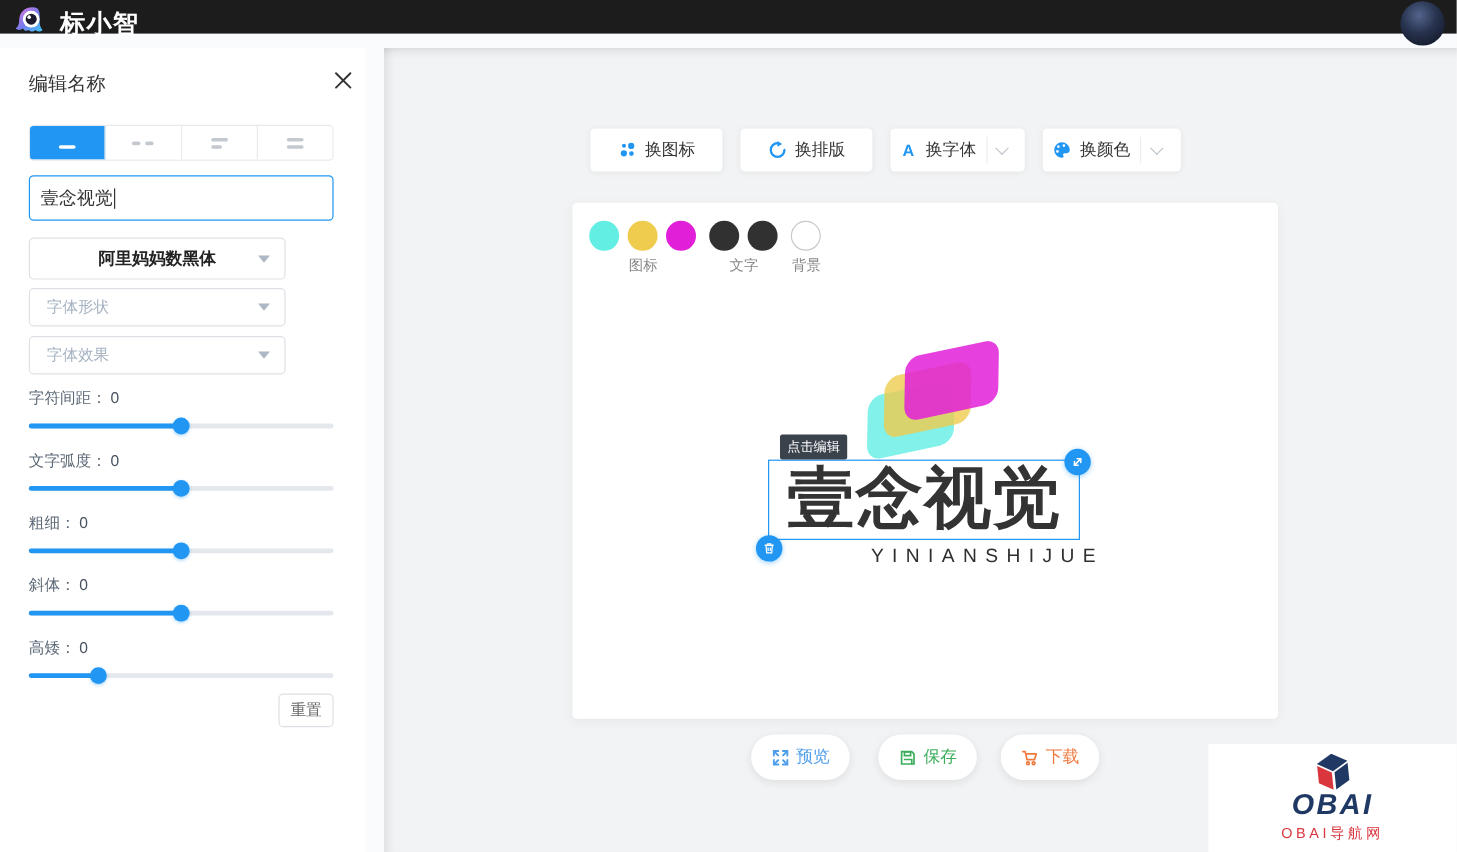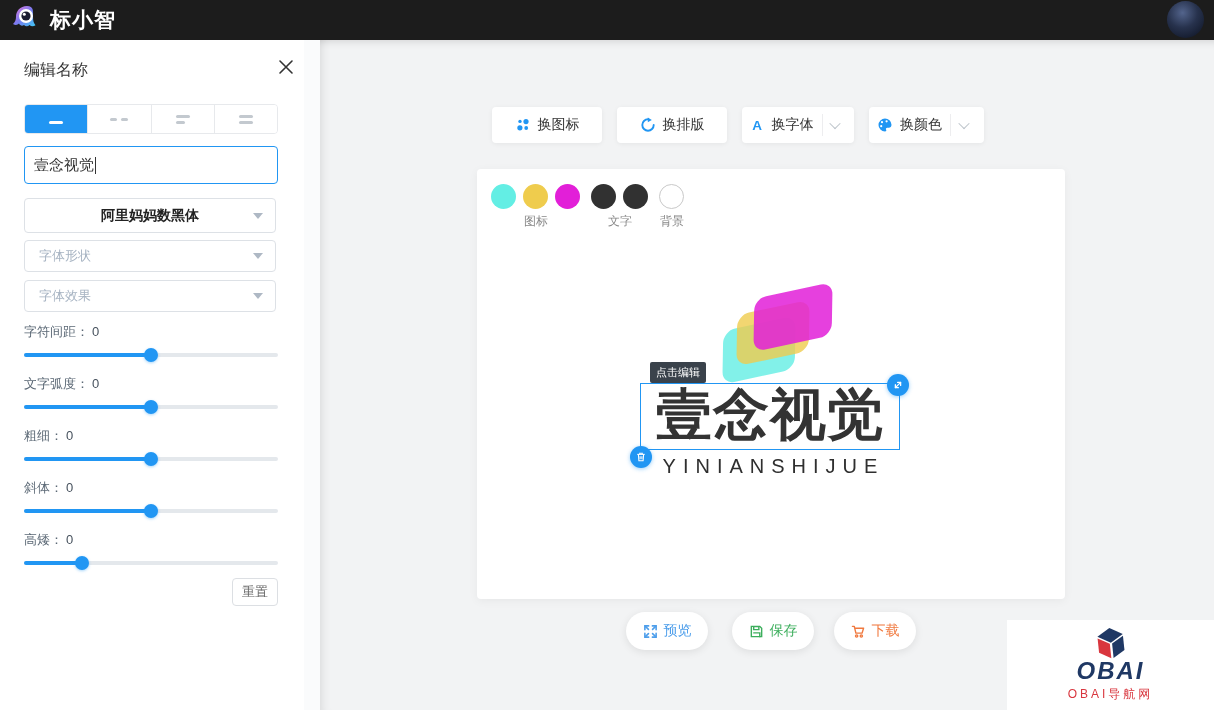--- a/index.html
+++ b/index.html
@@ -1,21 +1,21 @@
 <!DOCTYPE html>
 <html style="--accent: #2196F3; --cyan: #63EEE4; --yellow: #EFCC4D; --magenta: #E21FD8; --preview: #4D9EEB; --save: #3CAE5C; --download: #F0793F; --tooltip-bg: #3A424B; --placeholder: #A6B3C2; --navy: #1F3864; --red: #D9363E;"><head>
 <meta charset="utf-8">
 <style>
   * { margin:0; padding:0; box-sizing:border-box; }
   html,body { width:1214px; height:710px; overflow:hidden; background:#fafbfc;
     font-family:"Liberation Sans","DejaVu Sans",sans-serif; }
   .stage { position:relative; width:1214px; height:710px; }
 
   
-  .topbar { position:absolute; left:0; top:0; width:1214px; height:40px; background:#1c1c1c; z-index:30; }
+  .topbar { position:absolute; left:0; top:0; width:1214px; height:28px; background:#1c1c1c; z-index:30; }
   .brand { position:absolute; left:10px; top:3px; display:flex; align-items:center; gap:6px; }
   .brand-name { color:#fff; font-size:21px; font-weight:bold; letter-spacing:1px; }
   .avatar { position:absolute; right:10px; top:1px; width:37px; height:37px; border-radius:50%;
     background:radial-gradient(circle at 42% 32%, #53648c 0%, #27324d 45%, #0d1322 95%); }
 
   
   .panel { position:absolute; left:0; top:40px; width:304px; height:670px; background:#fff; z-index:20; }
   .panel-title { position:absolute; left:24px; top:20px; font-size:16px; color:#333; font-weight:500; }
   .close-btn { position:absolute; left:276px; top:18px; width:20px; height:20px; border:none; background:none; cursor:pointer; }
   .tabs { position:absolute; left:24px; top:64px; width:254px; height:30px; display:flex;
@@ -29,21 +29,21 @@
   .w14{width:14px}.w9{width:9px}.w7{width:7px}
   .ticol { display:flex; flex-direction:column; align-items:flex-start; }
   .ticol .dash + .dash { margin-top:3px; }
   .tirow { display:flex; gap:4px; }
 
   .name-input { position:absolute; left:24px; top:106px; width:254px; height:38px;
     border:1.5px solid var(--accent); border-radius:4px; background:#fff; display:flex; align-items:center;
     padding-left:9px; font-size:15px; color:#333; cursor:text; }
   .caret { display:inline-block; width:1px; height:17px; background:#333; margin-left:1px; }
 
-  .select { position:absolute; left:24px; width:252px; border:1px solid #dde1e6; border-radius:4px;
+  .select { position:absolute; left:24px; width:214px; border:1px solid #dde1e6; border-radius:4px;
     background:#fff; display:flex; align-items:center; cursor:pointer; }
   .select .tri { position:absolute; right:12px; width:0; height:0;
     border-left:5px solid transparent; border-right:5px solid transparent; border-top:6px solid #aeb8c4; }
   .select-font { top:158px; height:35px; justify-content:center; font-size:14px; font-weight:700; color:#222; }
   .select-shape { top:200px; height:32px; padding-left:14px; font-size:13px; color:var(--placeholder); }
   .select-effect { top:240px; height:32px; padding-left:14px; font-size:13px; color:var(--placeholder); }
 
   .slider-list { position:absolute; left:24px; top:283px; width:254px; }
   .sgroup { margin-bottom:13px; }
   .slabel { font-size:13px; color:#5b6875; height:17px; }
@@ -82,22 +82,22 @@
   .sq-yellow { left:259px; top:139px; width:74px; height:50px; background:var(--yellow); opacity:.8;
     transform:rotate(-12deg) skewX(-13deg); }
   .sq-magenta { left:276px; top:122px; width:80px; height:52px; background:var(--magenta); opacity:.85;
     transform:rotate(-12deg) skewX(-13deg); }
 
   .sel-box { position:absolute; left:163px; top:214px; width:260px; height:67px;
     border:1px solid var(--accent); cursor:pointer; }
   .logo-text { position:absolute; left:163px; top:212px; width:260px; height:70px; display:flex;
     align-items:center; justify-content:center; font-size:56px; font-weight:900; color:#333;
     letter-spacing:1px; white-space:nowrap; }
-  .logo-sub { position:absolute; left:143px; top:286px; width:300px; text-align:center;
-    font-size:20px; font-weight:500; color:#2f2f2f; letter-spacing:7px; text-indent:7px; white-space:nowrap; }
+  .logo-sub { position:absolute; left:143px; top:286px; width:300px; text-align:right;
+    font-size:16px; font-weight:500; color:#2f2f2f; letter-spacing:7px; text-indent:7px; white-space:nowrap; }
   .tooltip { position:absolute; left:159px; top:193px; background:var(--tooltip-bg); color:#fff;
     font-size:11px; padding:3px 6px; border-radius:2px; white-space:nowrap;margin-left:14px; }
   .handle { position:absolute; width:22px; height:22px; border-radius:50%; background:var(--accent);
     display:flex; align-items:center; justify-content:center; cursor:pointer; border:none;
     box-shadow:0 1px 4px rgba(33,150,243,.45); }
   .h-resize { left:410px; top:205px; }
   .h-trash { left:153px; top:277px; }
 
   .action-btn { position:absolute; top:572px; width:82px; height:38px; border-radius:19px; border:none;
     background:#fff; box-shadow:0 2px 8px rgba(0,0,0,.09); display:flex; align-items:center;

